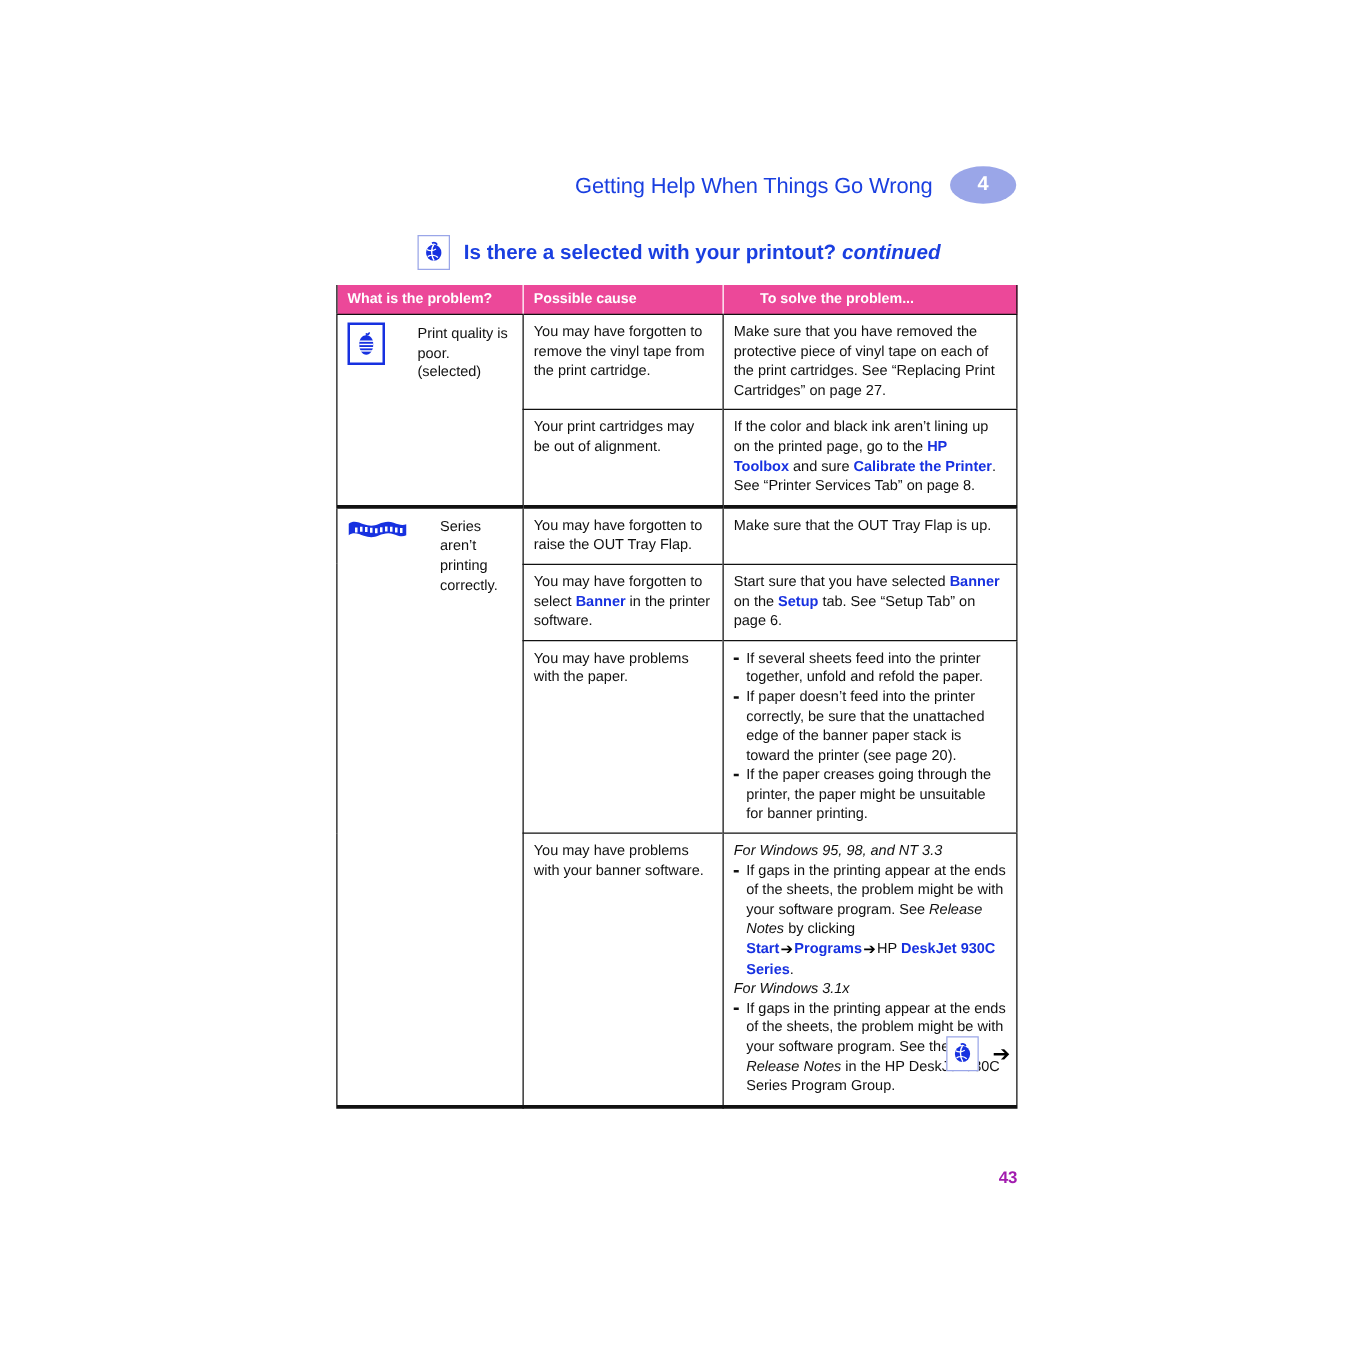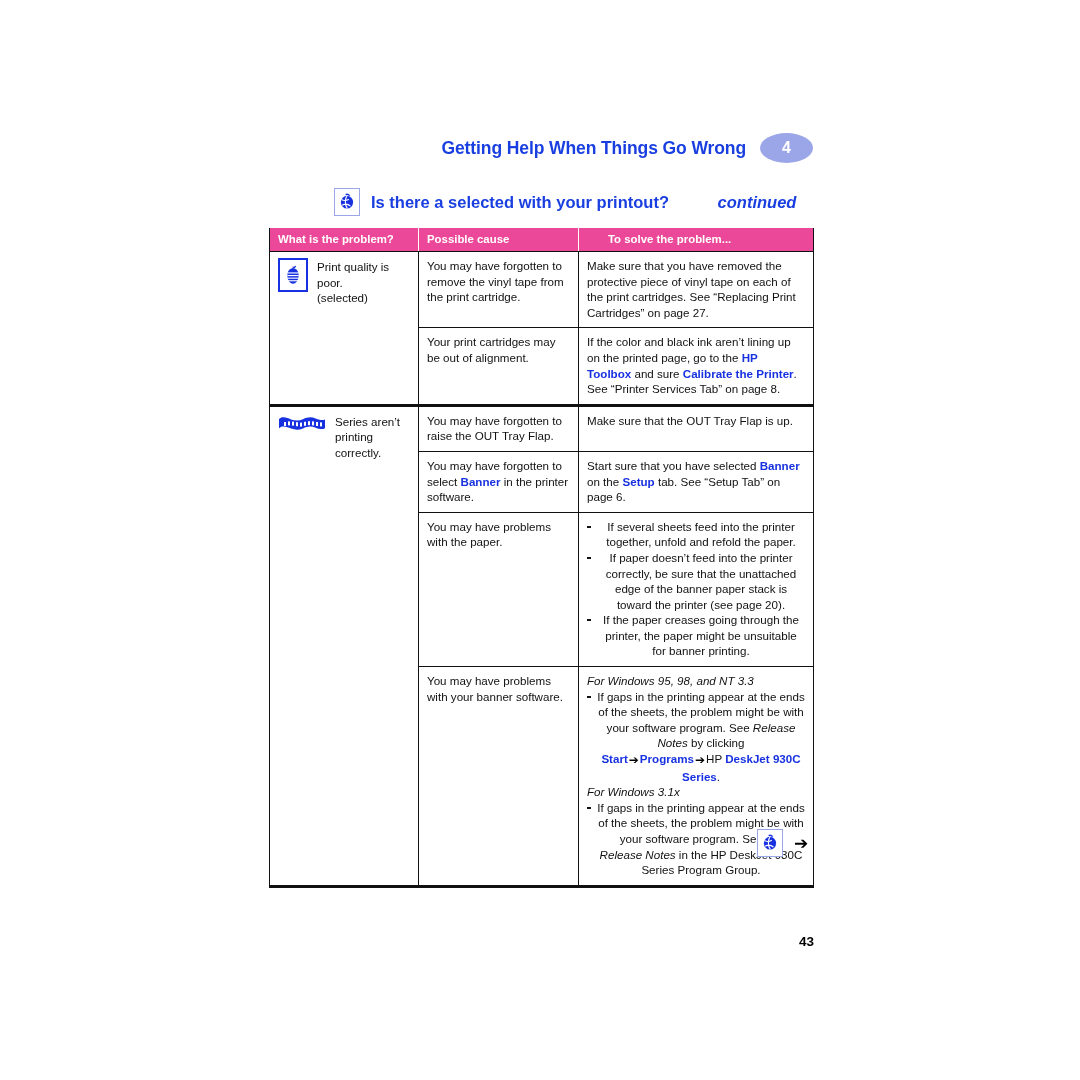--- a/index.html
+++ b/index.html
@@ -27,21 +27,21 @@
     top: 131px;
     width: 545px;
     height: 34px;
     display: flex;
     align-items: center;
     justify-content: flex-end;
     gap: 14px;
   }
   .runhead-title {
     font-size: 17.5px;
-    font-weight: bold;
+    font-weight: normal;
     color: #1a3fe0;
     letter-spacing: -0.1px;
     white-space: nowrap;
   }
   .chapter-badge {
     width: 53px;
     height: 30px;
     border-radius: 50%;
     background: #9aa6e8;
     color: #ffffff;
@@ -73,21 +73,20 @@
   }
   .section-title {
     font-size: 16.5px;
     font-weight: bold;
     color: #1a3fe0;
     white-space: nowrap;
   }
   .section-title .cont {
     font-style: italic;
     font-weight: bold;
-    margin-left: 44px;
   }
 
   
   .tbl {
     position: absolute;
     left: 269px;
     top: 228px;
     width: 544px;
     border-collapse: collapse;
     table-layout: fixed;
@@ -127,21 +126,21 @@
   .lnk {
     color: #1731e0;
     font-weight: bold;
   }
   .ital { font-style: italic; }
 
   
   .iconcell {
     display: flex;
     align-items: flex-start;
-    gap: 9px;
+    gap: 26px;
   }
   .iconcell .lbl { padding-top: 1px; }
 
   .apple-box {
     width: 26px;
     height: 30px;
     border: 2px solid #1731e0;
     background: #ffffff;
     flex: none;
     display: flex;
@@ -158,21 +157,20 @@
   
   ul.bl {
     margin: 0;
     padding: 0;
     list-style: none;
   }
   ul.bl li {
     position: relative;
     padding-left: 10px;
     margin: 0;
-    text-align: center;
   }
   ul.bl li::before {
     content: "";
     position: absolute;
     left: 0px;
     top: 7px;
     width: 4px;
     height: 2px;
     background: #111;
   }
@@ -198,21 +196,21 @@
   }
 
   .folio {
     position: absolute;
     left: 770px;
     top: 934px;
     width: 44px;
     text-align: right;
     font-size: 13.5px;
     font-weight: bold;
-    color: #000000;
+    color: #a21caf;
   }
 
   .inline-arrow {
     font-size: 12px;
     color: #000;
     vertical-align: -1px;
     padding: 0 1px;
   }
 </style>
 </head>

